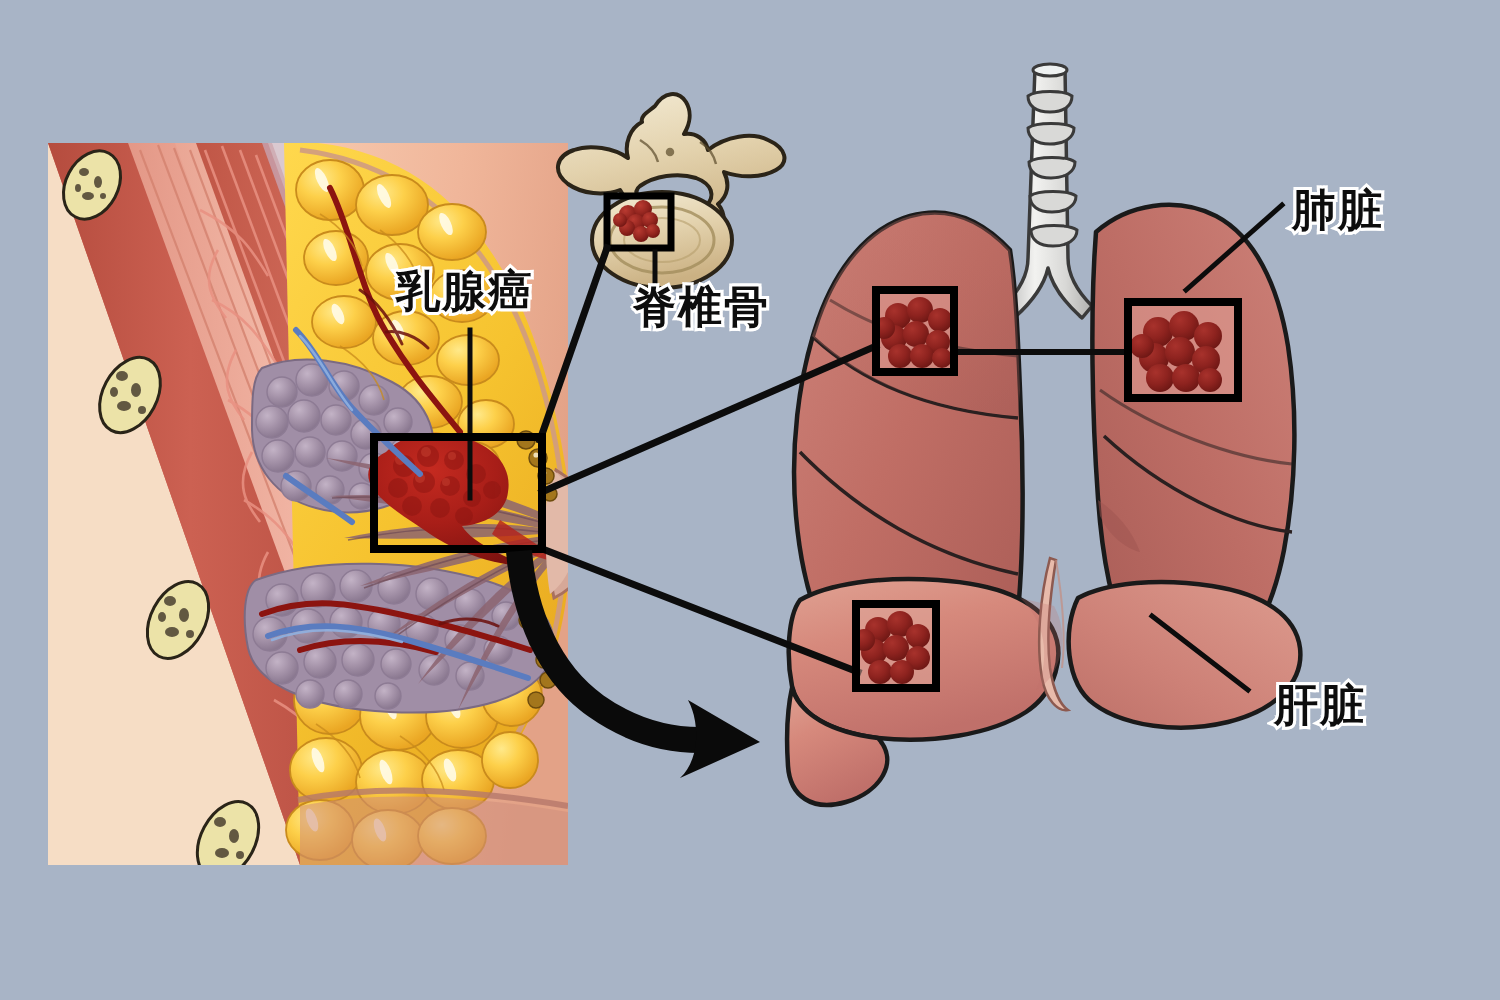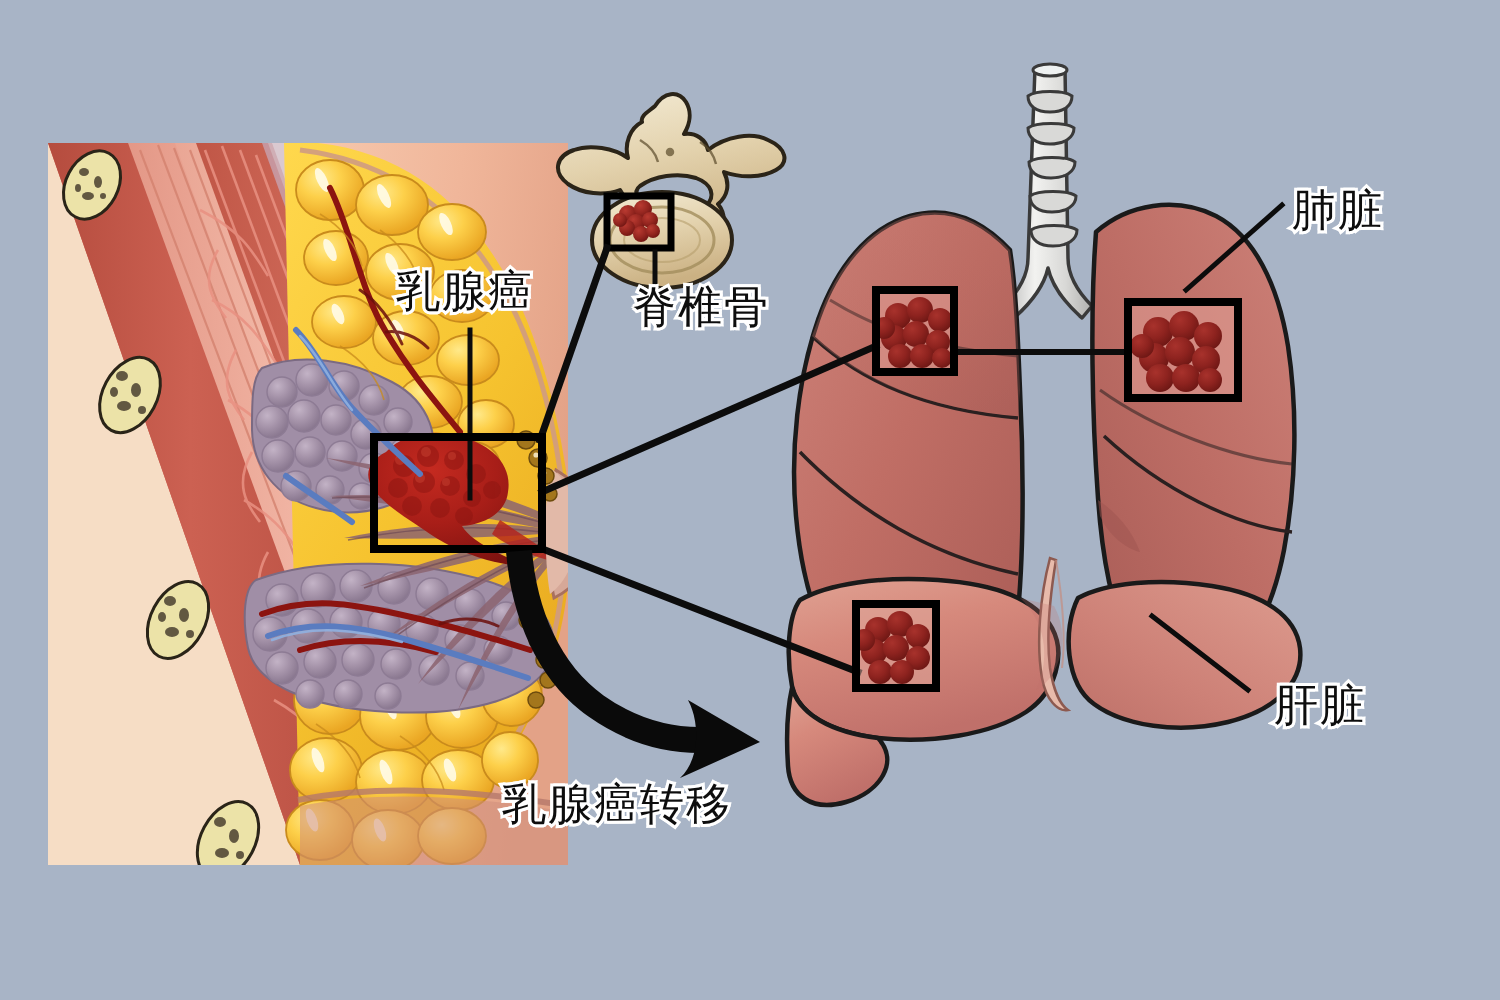--- a/index.html
+++ b/index.html
@@ -6,21 +6,21 @@
   body{
     width:1500px;height:1000px;overflow:hidden;
     background:#a8b4c6;
     font-family:"DejaVu Sans","Liberation Sans",sans-serif;
   }
   #stage{position:relative;width:1500px;height:1000px;}
   #stage > svg{position:absolute;left:0;top:0;}
   .lbl{
     position:absolute;
     font-size:44px;
-    font-weight:400;
+    font-weight:700;
     color:#0d0d0d;
     letter-spacing:2px;
     white-space:nowrap;
     -webkit-text-stroke:6px #ffffff;
     paint-order:stroke fill;
     text-shadow:
       2px 0 0 #fff,-2px 0 0 #fff,0 2px 0 #fff,0 -2px 0 #fff,
       2px 2px 0 #fff,-2px -2px 0 #fff,2px -2px 0 #fff,-2px 2px 0 #fff,
       3px 0 0 #fff,-3px 0 0 #fff,0 3px 0 #fff,0 -3px 0 #fff;
   }
@@ -598,17 +598,14 @@
 </div>
 <div class="lbl" style="left:632px;top:278px;">
   <span>脊椎骨</span>
 </div>
 <div class="lbl" style="left:1292px;top:181px;">
   <span>肺脏</span>
 </div>
 <div class="lbl" style="left:1254px;top:676px;margin-left:20px;">
   <span>肝脏</span>
 </div>
-<div class="lbl" style="left:502px;top:775px;">
-  <span>乳腺癌转移</span>
+
 </div>
 
-</div>
-
 </body></html>

